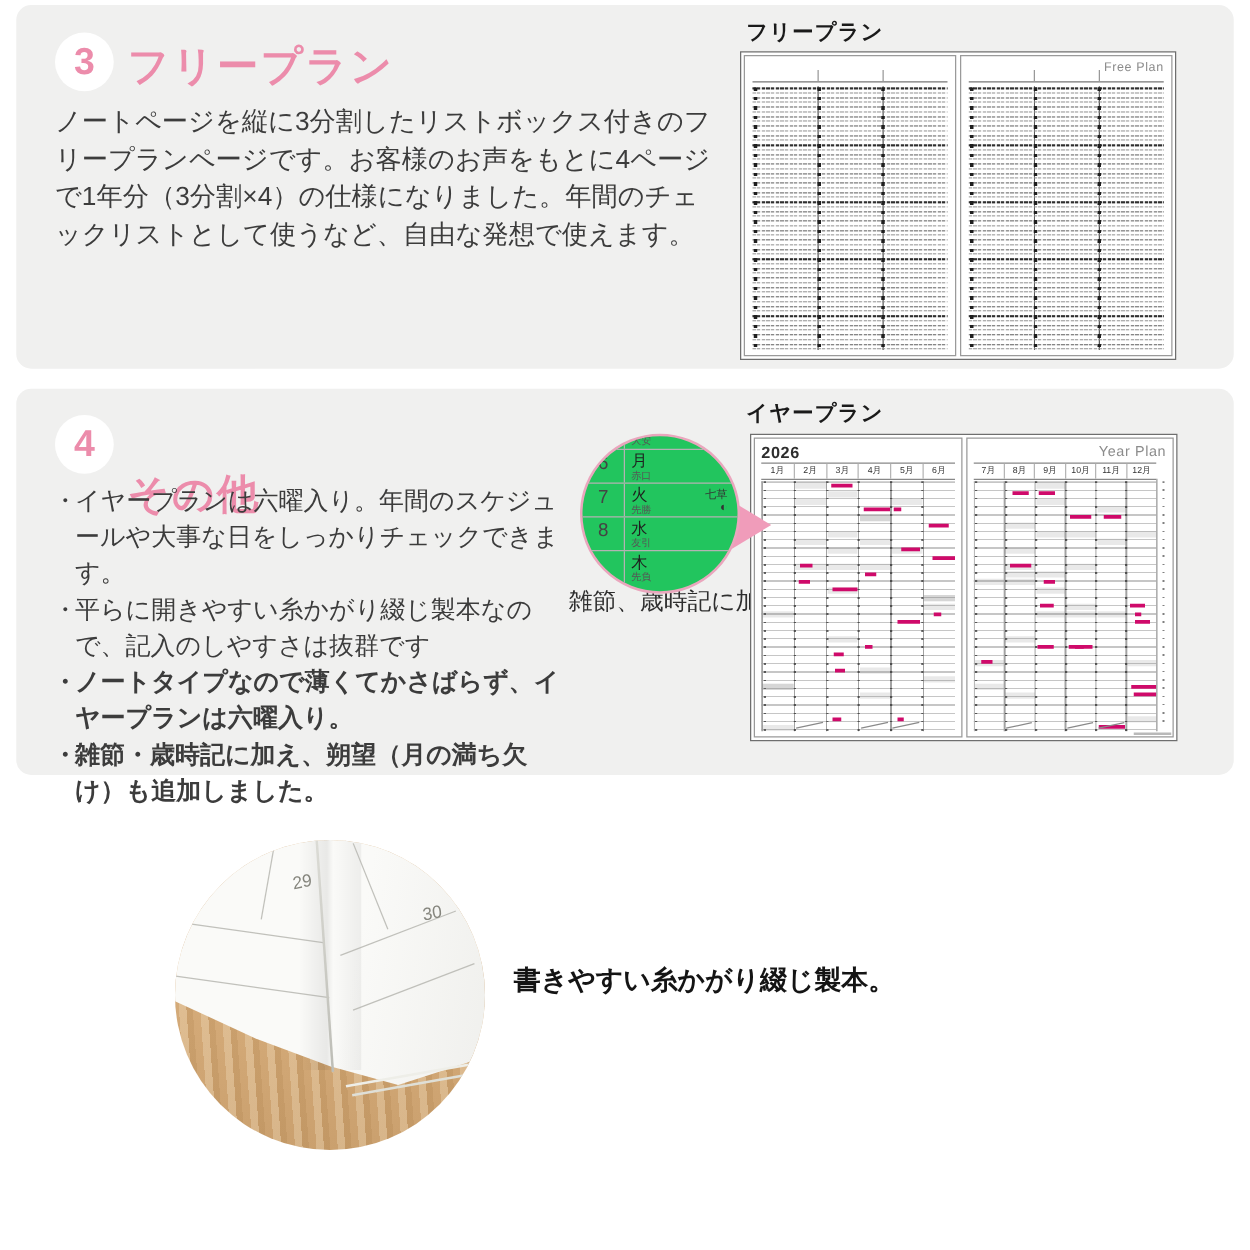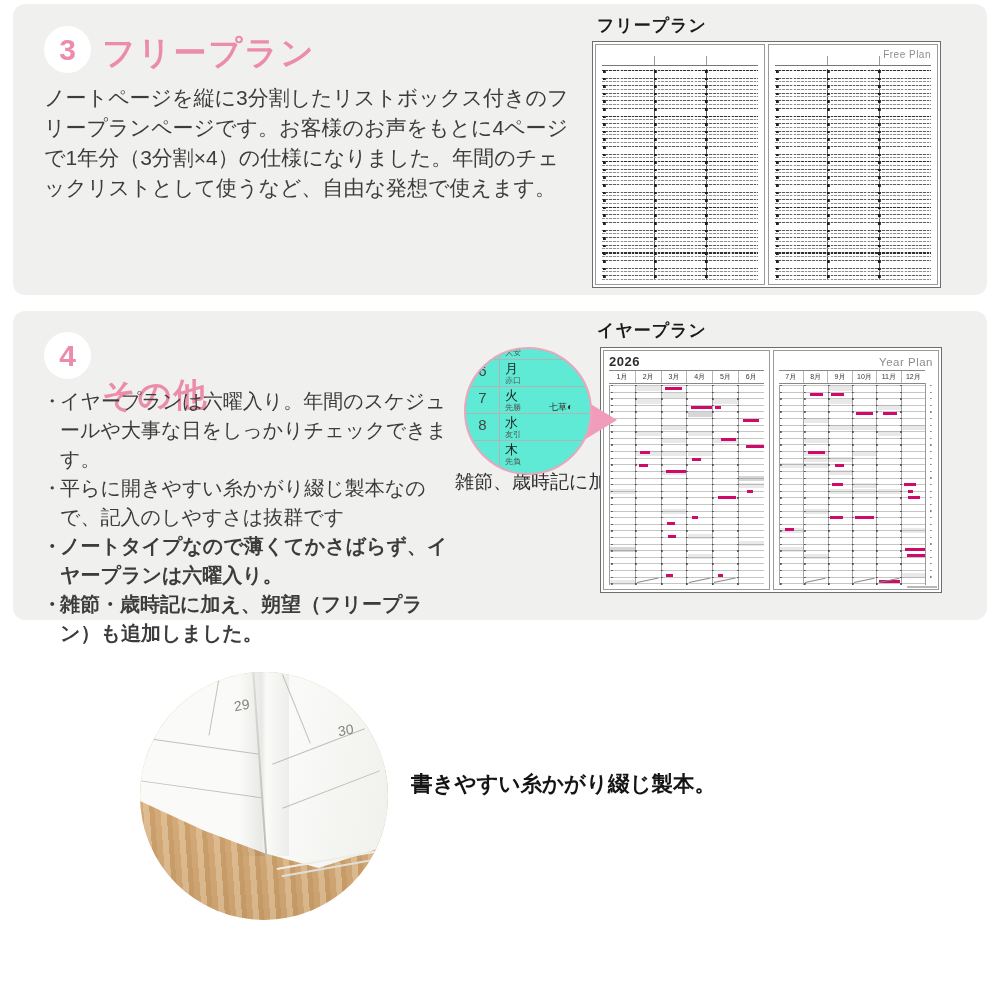--- a/index.html
+++ b/index.html
@@ -82,30 +82,30 @@
   .yp-right .yp-grid{margin-right:8px;}
   .yp-daycol{position:absolute;right:4px;top:32px;bottom:4px;width:8px;border-left:1px solid #9a9a9a;
     background:repeating-linear-gradient(to bottom,rgba(60,60,60,.65) 0 1.2px,transparent 1.2px 6.6px) 3.5px 2px/1.6px calc(100% - 4px) no-repeat;}
   .yp-band{position:absolute;background:rgba(120,120,120,.16);}
   .yp-mark{position:absolute;background:var(--magenta,#cf0a6a);}
   .yp-diag{position:absolute;height:1px;background:#8a8a8a;transform:rotate(-12deg);transform-origin:left bottom;}
   .yp-credit{position:absolute;right:1px;bottom:1px;width:30px;height:2.5px;background:#b9b9b9;}
 
   
   .magnifier{position:absolute;left:451px;top:36px;width:124px;height:124px;border-radius:50%;
-             background:#5eead4;border:2px solid #eaa6bd;overflow:hidden;z-index:4;}
+             background:#22c55e;border:2px solid #eaa6bd;overflow:hidden;z-index:4;}
   .mag-rows{position:absolute;left:0;top:-11px;right:0;}
   .mag-row{display:flex;border-top:1px solid #b3b3b3;height:27px;box-sizing:border-box;}
   .mag-row:first-child{border-top:none;height:21px;}
   .mag-day{width:33px;flex:none;text-align:center;font-size:15px;color:#444;padding-top:2px;}
   .mag-wd{border-left:1px solid #b3b3b3;padding:2px 0 0 5px;width:44px;flex:none;display:flex;flex-direction:column;line-height:1;}
   .mag-row:first-child .mag-wd{justify-content:flex-end;padding-bottom:2px;}
   .mag-weekday{font-size:13px;color:#1f1f1f;}
   .mag-rokuyo{font-size:8px;color:#555;margin-top:2px;}
-  .mag-note{flex:1;display:flex;flex-direction:row;align-items:flex-end;padding:3px 8px 0 0;line-height:1.2;}
+  .mag-note{flex:1;display:flex;flex-direction:column;align-items:flex-end;padding:3px 8px 0 0;line-height:1.2;}
   .mag-note-text{font-size:9px;color:#333;}
   .mag-moon{font-size:10px;color:#333;}
   .mag-pointer{position:absolute;left:566px;top:86px;width:38px;height:46px;background:var(--pointer,#f09cba);
                clip-path:polygon(0 0,100% 50%,0 100%);z-index:3;}
   .mag-caption{position:absolute;left:442px;top:158px;font-size:19px;line-height:26px;color:#2e2e2e;}
 
   
   .photo{position:absolute;left:140px;top:672px;width:248px;height:248px;border-radius:50%;overflow:hidden;
     background:
       repeating-linear-gradient(86deg,rgba(160,115,60,.18) 0 5px,rgba(0,0,0,0) 5px 11px,rgba(255,244,220,.25) 11px 17px),
@@ -171,21 +171,21 @@
       <li class="bullet">
           <span class="b-dot">・</span>
           <span>平らに開きやすい糸かがり綴じ製本なので、記入のしやすさは抜群です</span>
         </li>
       <li class="bullet">
           <span class="b-dot">・</span>
           <span>ノートタイプなので薄くてかさばらず、イヤープランは六曜入り。</span>
         </li>
       <li class="bullet">
           <span class="b-dot">・</span>
-          <span>雑節・歳時記に加え、朔望（フリープラン）も追加しました。</span>
+          <span>雑節・歳時記に加え、朔望（月の満ち欠け）も追加しました。</span>
         </li>
     </ul>
 
     <div class="fig-label">イヤープラン</div>
 
     <div class="yearplan-fig">
       <div class="yp-page yp-left">
         <div class="yp-top">
           <span class="yp-year">2026</span>
         </div>

